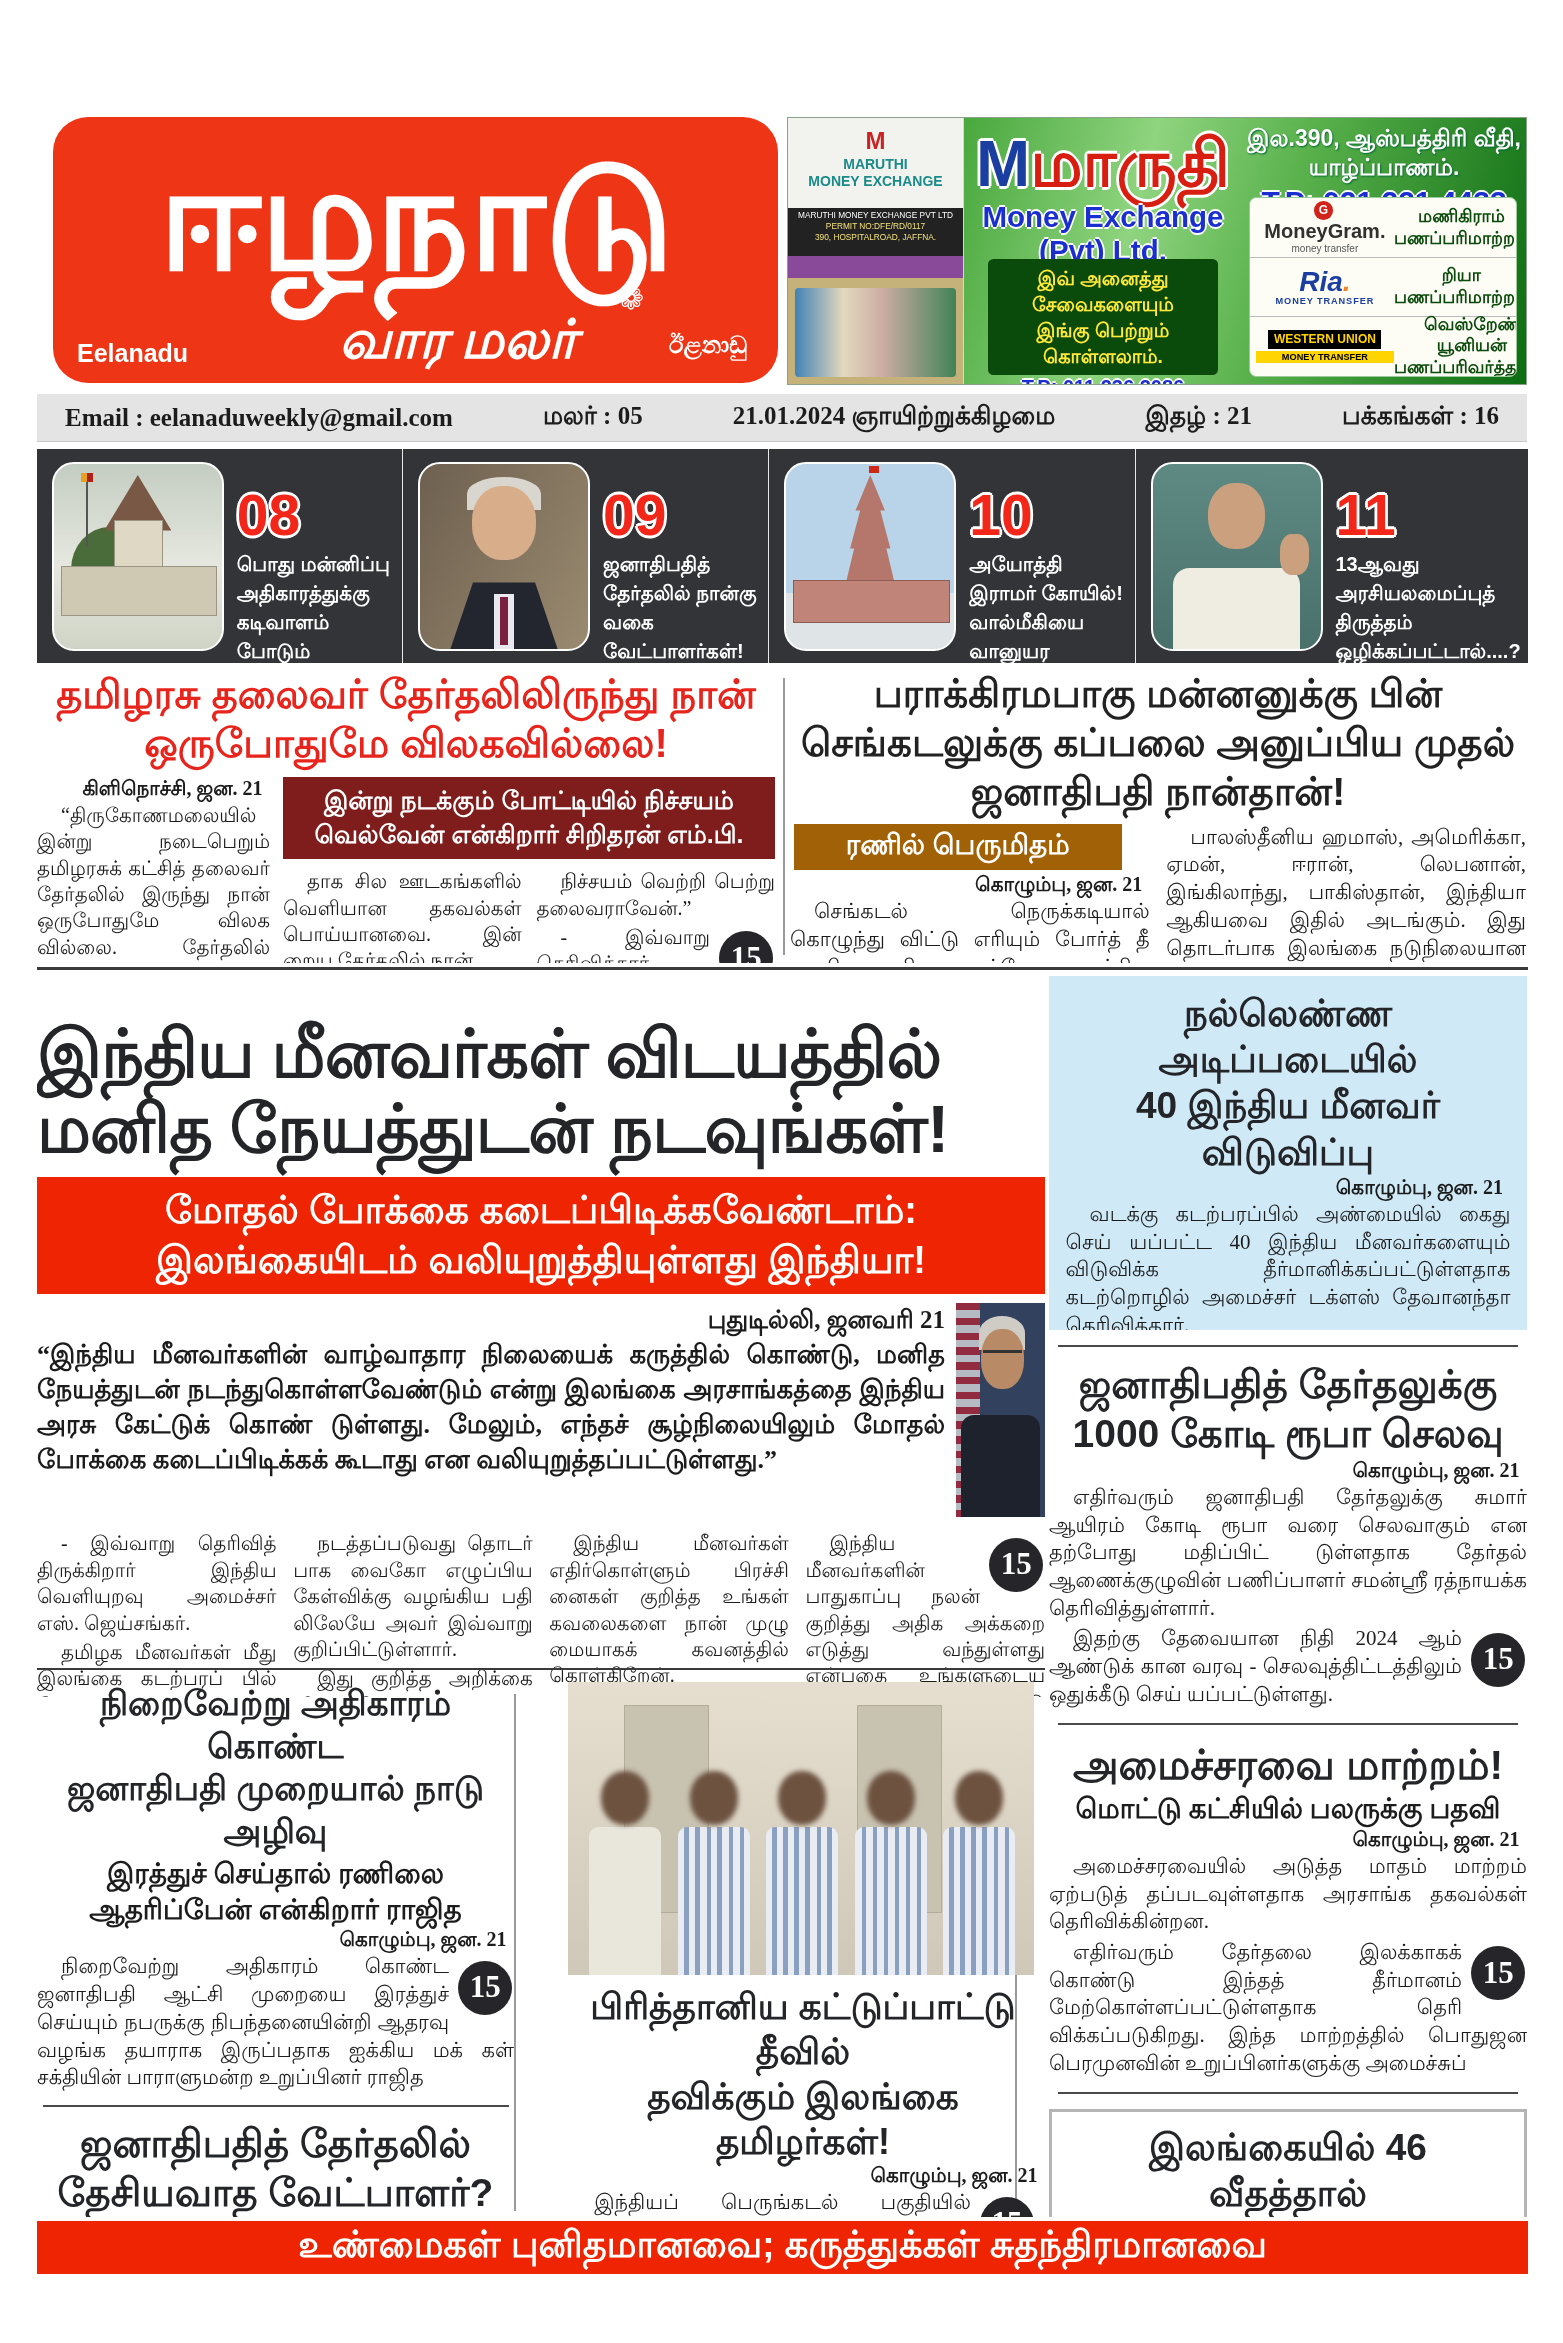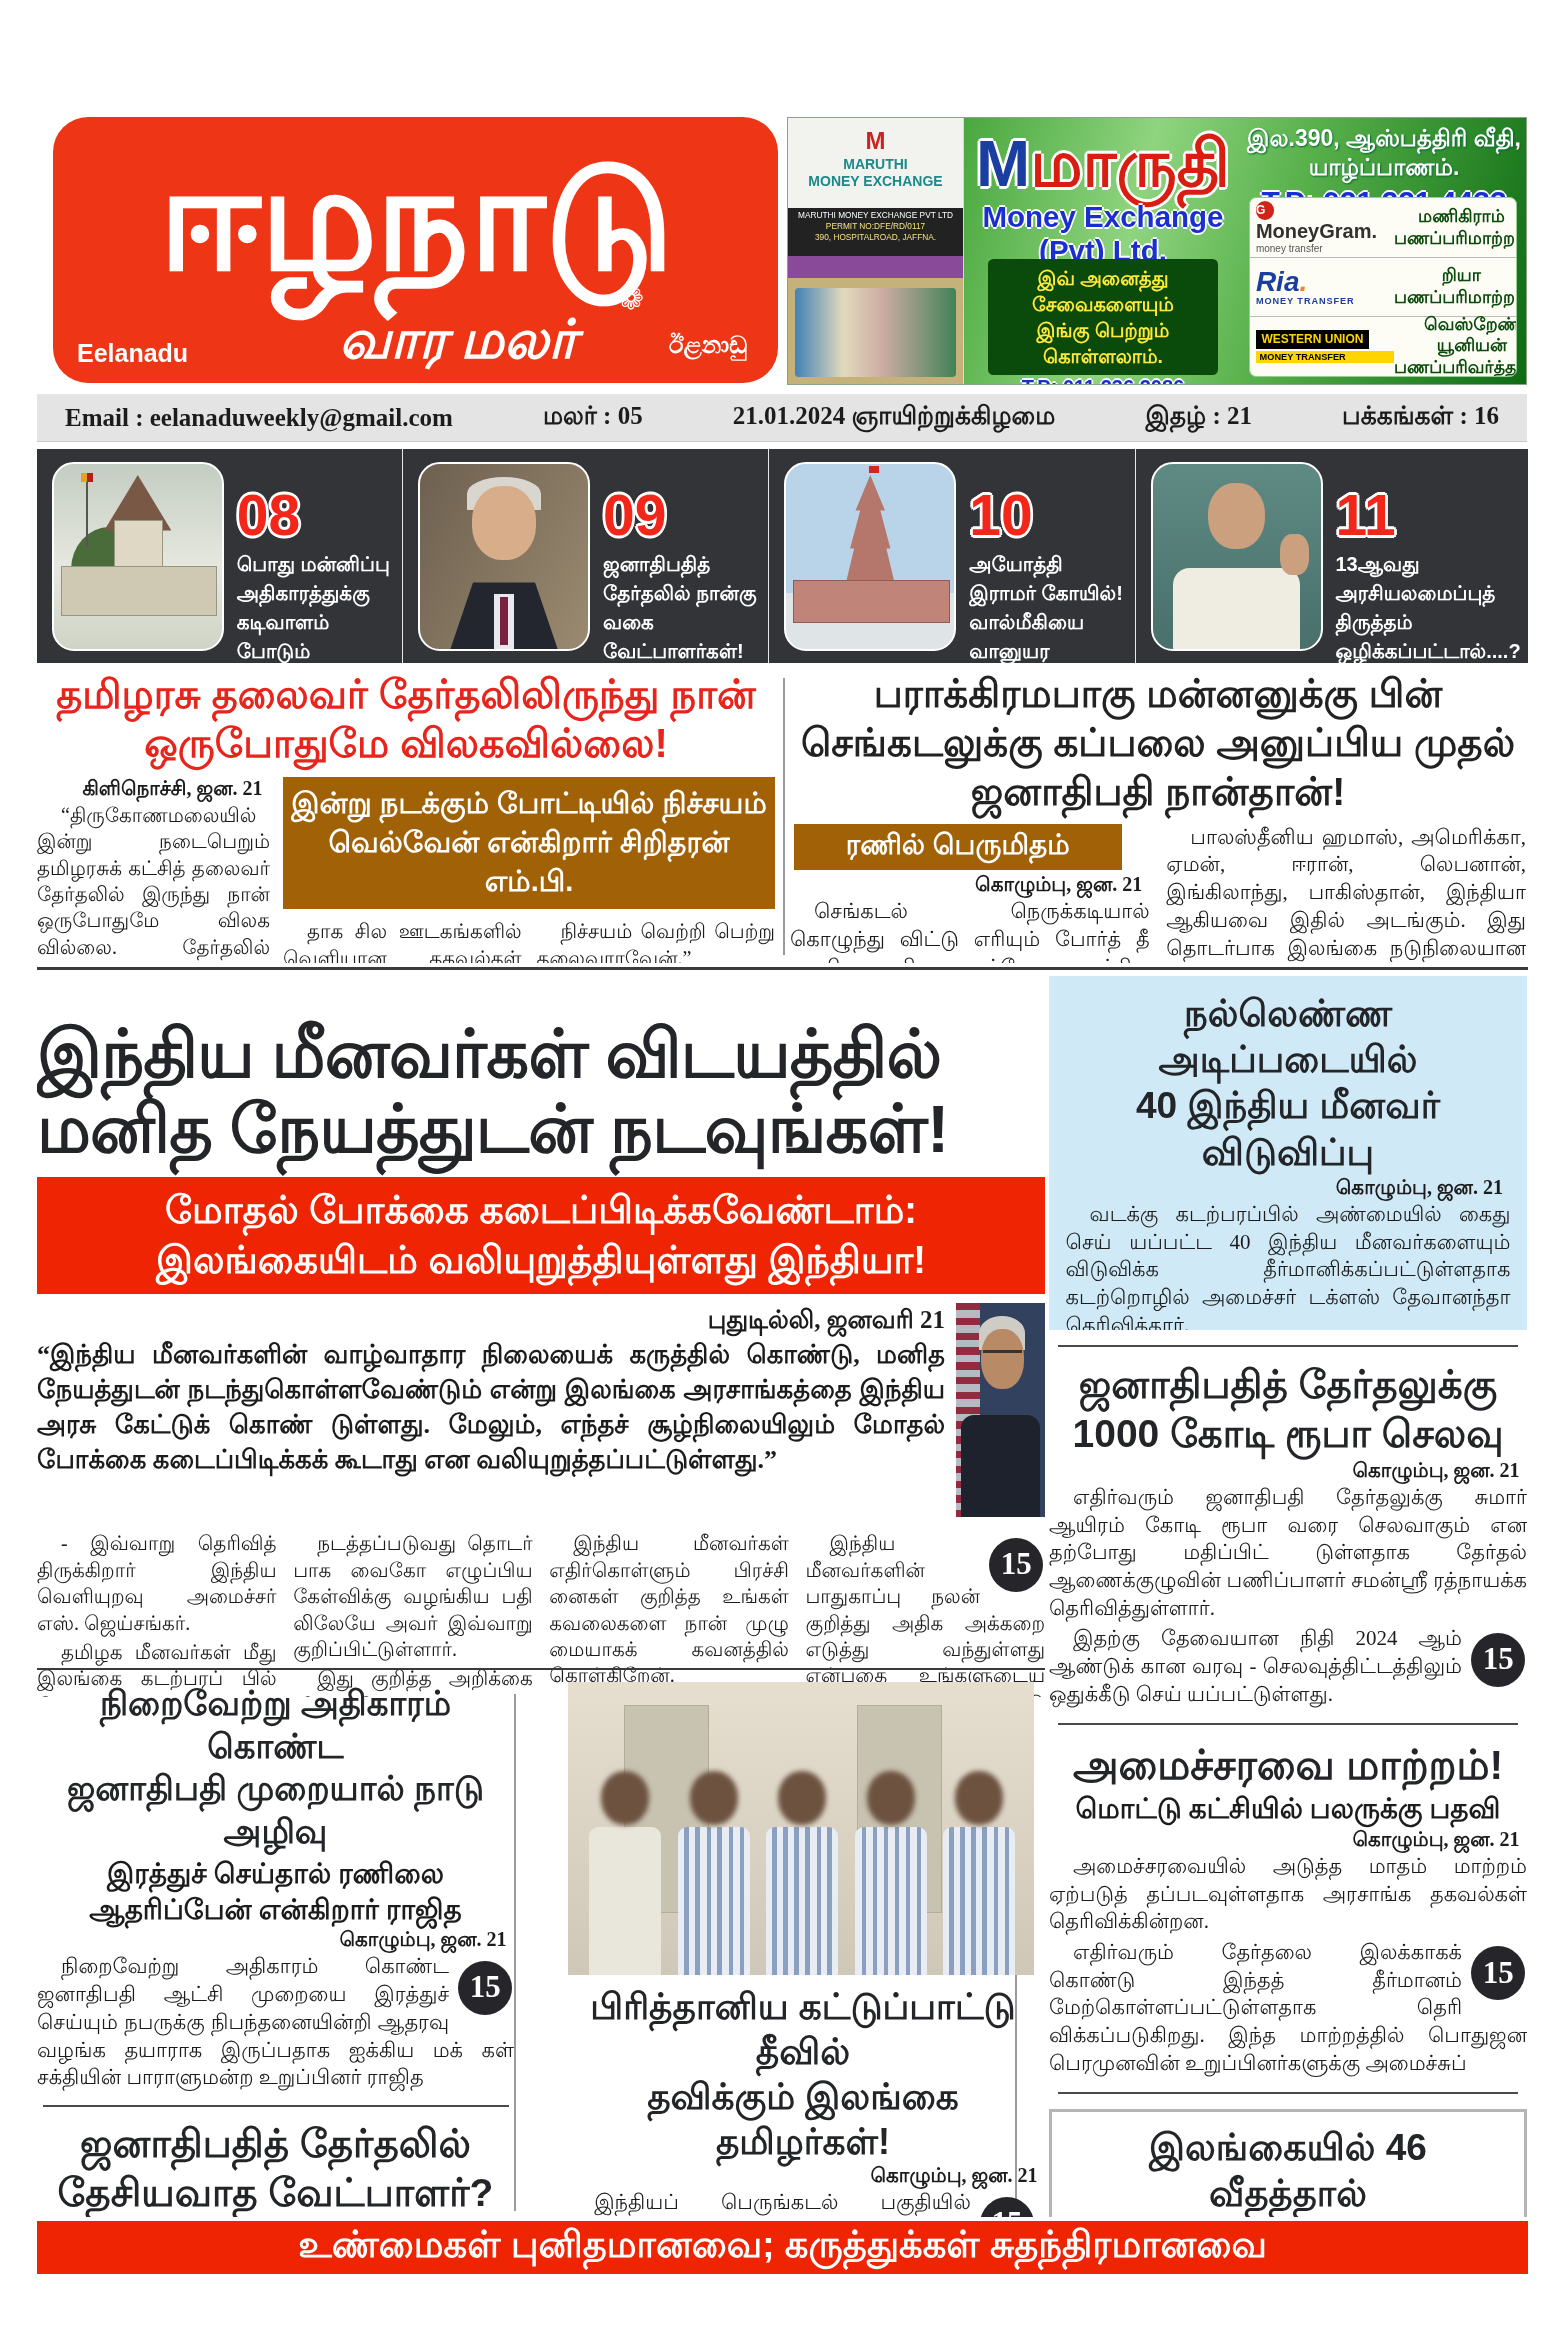--- a/index.html
+++ b/index.html
@@ -44,21 +44,21 @@
      text-shadow:-1.8px 0 #fff,1.8px 0 #fff,0 -1.8px #fff,0 1.8px #fff;}
   .adnote{position:absolute;left:24px;right:24px;bottom:9.2px;background:#0a4a0a;border-radius:5.5px;
      color:#ffe93a;font-weight:bold;font-size:19.4px;line-height:1.35;padding:5.5px 3.7px;}
   .adright{width:284px;flex-shrink:0;position:relative;text-align:center;padding-top:5.5px;}
   .adraddr{font-size:23px;font-weight:bold;color:#fff;line-height:1.3;text-shadow:0.9px 0.9px 1.8px #063;}
   .adrtp{font-size:30px;font-weight:bold;color:#1b2fd0;line-height:1.15;margin-top:1.8px;
      text-shadow:-1.8px 0 #fff,1.8px 0 #fff,0 -1.8px #fff,0 1.8px #fff;}
   .services{position:absolute;left:7.4px;right:9.2px;bottom:7.4px;background:#fdfdf6;border-radius:7.4px;border:0.9px solid #9c9;overflow:hidden;}
   .svc{display:flex;align-items:center;border-bottom:0.9px solid #bbb;padding:3.7px 5.5px;height:51px;}
   .svc:last-child{border-bottom:none;}
-  .svclogo{width:138px;text-align:left;flex-shrink:0;}
+  .svclogo{width:138px;text-align:center;flex-shrink:0;}
   .svctxt{flex:1;font-size:17.5px;font-weight:bold;color:#0a4a0a;line-height:1.25;}
   .mg-name{font-size:20px;font-weight:bold;color:#33302e;}
   .mg-sub{font-size:10px;color:#555;}
   .mg-globe{display:inline-block;width:18.5px;height:18.5px;border-radius:50%;background:#d2231a;color:#fff;font-size:12px;line-height:18.5px;font-weight:bold;vertical-align:middle;margin-right:2.8px;}
   .ria-name{font-size:28px;font-weight:bold;font-style:italic;color:#1b3fa0;line-height:1;}
   .ria-dot{color:#f58220;}
   .ria-sub{font-size:9.2px;font-weight:bold;color:#1b3fa0;letter-spacing:0.9px;}
   .wu-box{background:#000;color:#ffd400;font-weight:bold;font-size:12px;line-height:1.15;padding:2.8px 5.5px;display:inline-block;}
   .wu-sub{font-size:9.2px;font-weight:bold;color:#000;background:#ffd400;display:block;margin-top:1.8px;padding:0.9px 3.7px;}
   
@@ -104,21 +104,21 @@
   .pageref{width:54px;height:54px;border-radius:50%;background:#26262a;color:#fff;font-weight:bold;font-size:31px;
            display:flex;align-items:center;justify-content:center;float:right;margin:7.4px 1.8px 1.8px 9.2px;}
   .hline{position:absolute;background:#3a3a3a;}
   .vline{position:absolute;background:#9a9a9a;}
   
   .a1{left:37px;top:670px;width:738px;height:293px;overflow:hidden;}
   .a1head{color:#e8251c;font-weight:bold;font-size:40px;line-height:1.22;text-align:center;}
   .a1bodywrap{display:flex;gap:13px;margin-top:9.2px;}
   .a1col1{width:233px;flex-shrink:0;}
   .a1right{flex:1;}
-  .a1sub{background:#a16207;color:#fff;font-weight:bold;font-size:29px;line-height:1.35;text-align:center;padding:7.4px 5.5px;}
+  .a1sub{background:#7f1d1d;color:#fff;font-weight:bold;font-size:25px;line-height:1.35;text-align:center;padding:7.4px 5.5px;}
   .a1cols{column-count:2;column-gap:14.8px;margin-top:9.2px;}
   .a2{left:790px;top:670px;width:736px;height:293px;overflow:hidden;}
   .a2head{color:#222;font-weight:bold;font-size:39px;line-height:1.25;text-align:center;}
   .a2bodywrap{display:flex;gap:16.6px;margin-top:7.4px;}
   .a2col{flex:1;}
   .a2kick{background:#a16207;color:#fff;font-weight:bold;font-size:28px;text-align:center;padding:5.5px 3.7px;margin:0 28px 3.7px 3.7px;}
   
   .mainart{left:37px;top:1016px;width:1008px;height:681px;overflow:hidden;}
   .mainhead{font-weight:bold;color:#232528;font-size:67px;line-height:1.12;letter-spacing:-0.9px;}
   .mainsub{background:#ee2403;color:#fff;font-weight:bold;font-size:38px;line-height:1.3;text-align:center;

